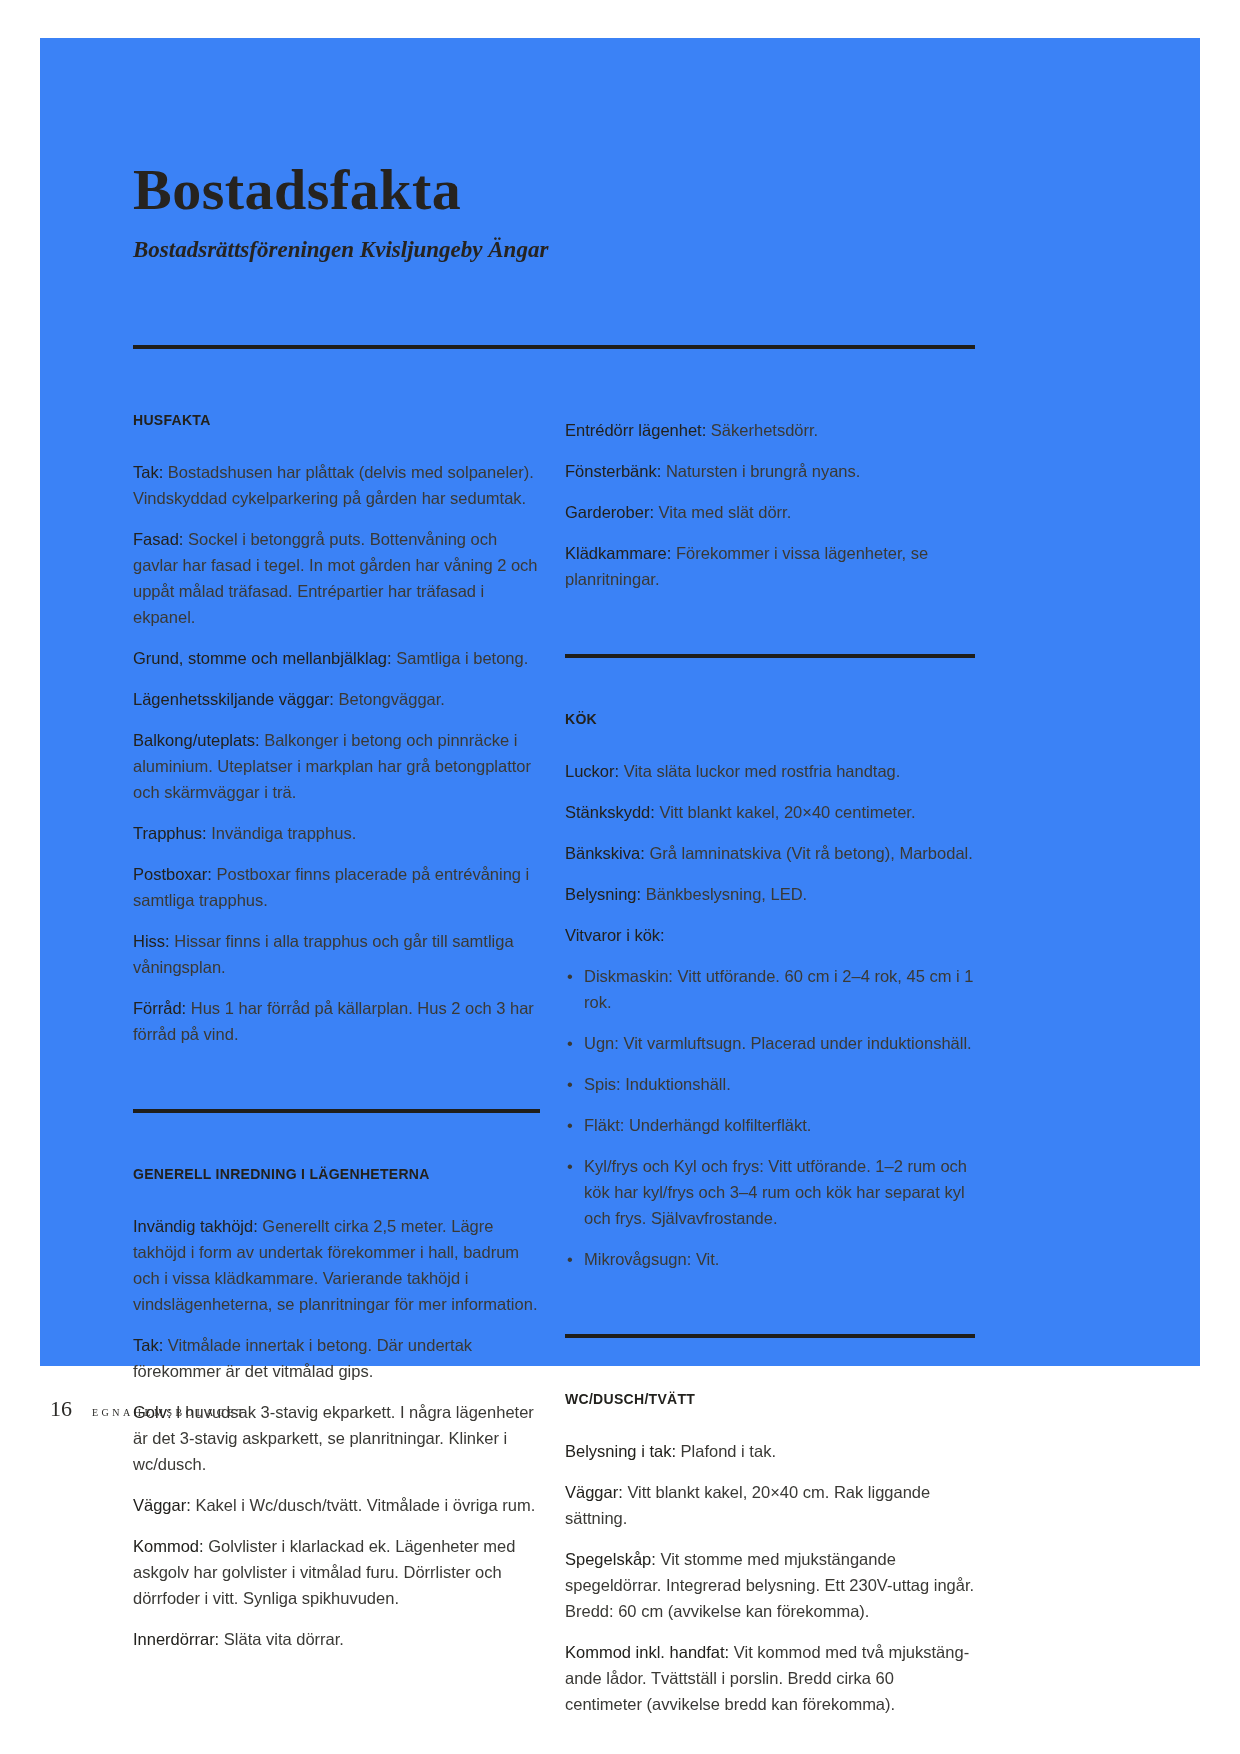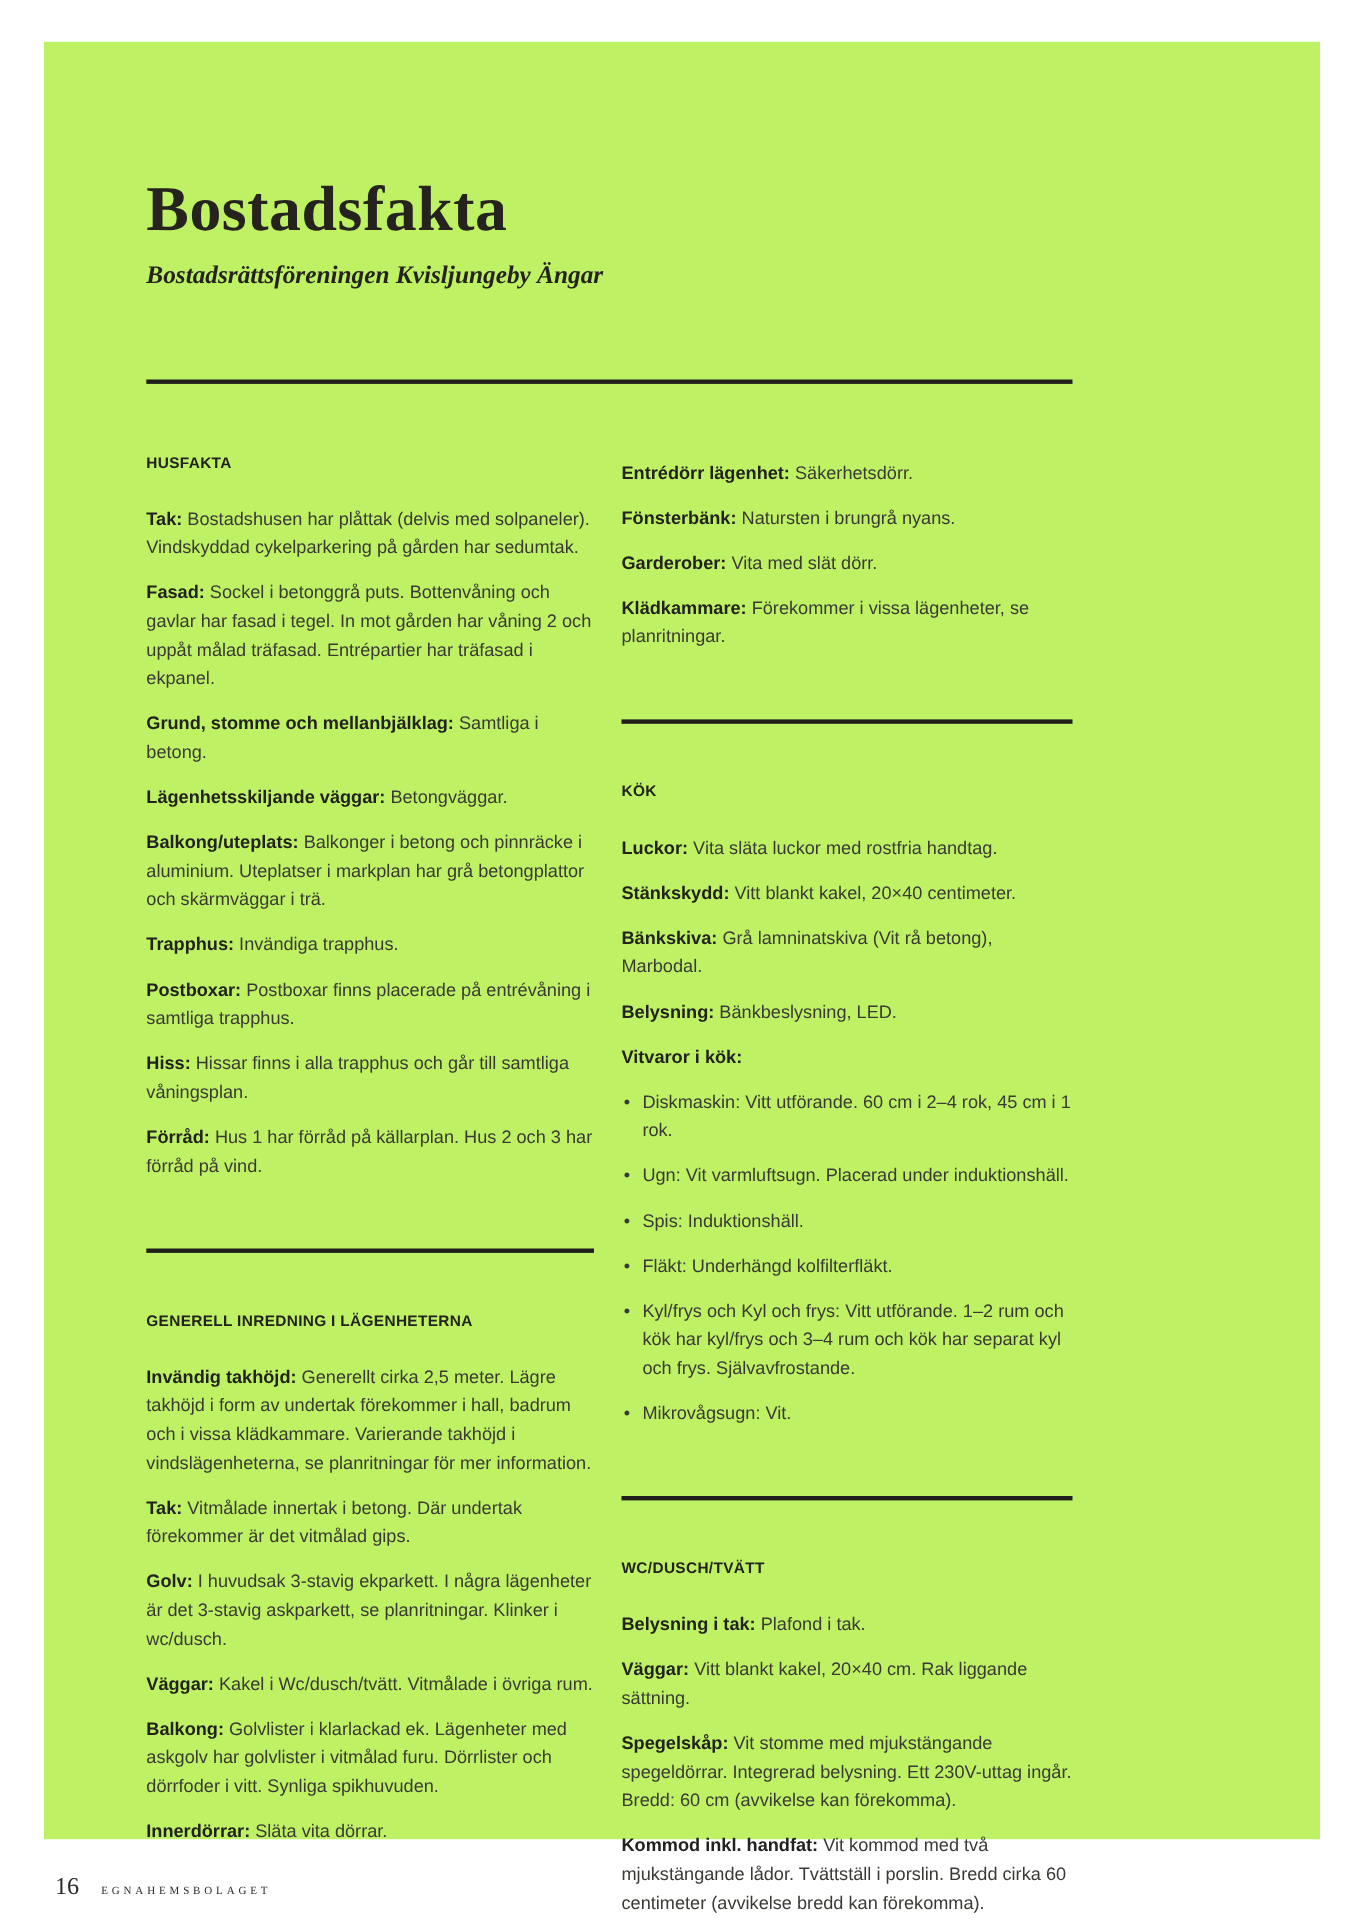--- a/index.html
+++ b/index.html
@@ -5,23 +5,23 @@
   * { margin:0; padding:0; box-sizing:border-box; }
   html,body { width:1240px; }
   body {
     width:1240px; height:1754px;
     background:#ffffff;
     font-family:"Liberation Sans", sans-serif;
     color:#3a3935;
     overflow:hidden;
   }
   .card {
-    width:1160px; height:1634px;
+    width:1160px; height:1328px;
     margin:38px 40px 0 40px;
-    background:#bef264;
+    background:#3b82f6;
   }
   .content {
     width:842px;
     margin-left:93px;
   }
   .doc-title {
     font-family:"Liberation Serif", serif;
     font-weight:700;
     font-size:58px;
     line-height:1.05;
@@ -64,21 +64,21 @@
     letter-spacing:0.3px;
     color:#22211d;
     margin-top:58px;
     margin-bottom:26px;
   }
   .section-rule + .section-heading { margin-top:48px; }
 
   .col-right > .section:first-child .fact-item:first-child { margin-top:68px; }
 
   .fact-item { margin-bottom:15px; color:#3a3935; }
-  .fact-label { font-weight:700; color:#22211d; }
+  .fact-label { font-weight:400; color:#22211d; }
 
   .bullet-list { list-style:none; margin:0 0 15px 0; padding-left:19px; }
   .bullet-item { position:relative; margin-bottom:15px; }
   .bullet-item::before {
     content:"\2022";
     position:absolute;
     left:-17px;
     color:#3a3935;
   }
 
@@ -118,21 +118,21 @@
             <p class="fact-item"><strong class="fact-label">Hiss:</strong> <span class="fact-text">Hissar finns i alla trapphus och går till samtliga våningsplan.</span></p>
             <p class="fact-item"><strong class="fact-label">Förråd:</strong> <span class="fact-text">Hus 1 har förråd på källarplan. Hus 2 och 3 har förråd på vind.</span></p>
           </div>
           <div class="section">
             <div class="section-rule"></div>
             <h3 class="section-heading">GENERELL INREDNING I LÄGENHETERNA</h3>
             <p class="fact-item"><strong class="fact-label">Invändig takhöjd:</strong> <span class="fact-text">Generellt cirka 2,5 meter. Lägre takhöjd i form av undertak förekommer i hall, badrum och i vissa klädkammare. Varierande takhöjd i vindslägenheterna, se planritningar för mer information.</span></p>
             <p class="fact-item"><strong class="fact-label">Tak:</strong> <span class="fact-text">Vitmålade innertak i betong. Där undertak förekommer är det vitmålad gips.</span></p>
             <p class="fact-item"><strong class="fact-label">Golv:</strong> <span class="fact-text">I huvudsak 3-stavig ekparkett. I några lägenheter är det 3-stavig askparkett, se planritningar. Klinker i wc/dusch.</span></p>
             <p class="fact-item"><strong class="fact-label">Väggar:</strong> <span class="fact-text">Kakel i Wc/dusch/tvätt. Vitmålade i övriga rum.</span></p>
-            <p class="fact-item"><strong class="fact-label">Balkong:</strong> <span class="fact-text">Golvlister i klarlackad ek. Lägenheter med askgolv har golvlister i vitmålad furu. Dörrlister och dörrfoder i vitt. Synliga spikhuvuden.</span></p>
+            <p class="fact-item"><strong class="fact-label">Kommod:</strong> <span class="fact-text">Golvlister i klarlackad ek. Lägenheter med askgolv har golvlister i vitmålad furu. Dörrlister och dörrfoder i vitt. Synliga spikhuvuden.</span></p>
             <p class="fact-item"><strong class="fact-label">Innerdörrar:</strong> <span class="fact-text">Släta vita dörrar.</span></p>
           </div>
         </div>
       <div class="col col-right" id="col-right">
           <div class="section">
             <p class="fact-item"><strong class="fact-label">Entrédörr lägenhet:</strong> <span class="fact-text">Säkerhetsdörr.</span></p>
             <p class="fact-item"><strong class="fact-label">Fönsterbänk:</strong> <span class="fact-text">Natursten i brungrå nyans.</span></p>
             <p class="fact-item"><strong class="fact-label">Garderober:</strong> <span class="fact-text">Vita med slät dörr.</span></p>
             <p class="fact-item"><strong class="fact-label">Klädkammare:</strong> <span class="fact-text">Förekommer i vissa lägenheter, se planritningar.</span></p>
           </div>

